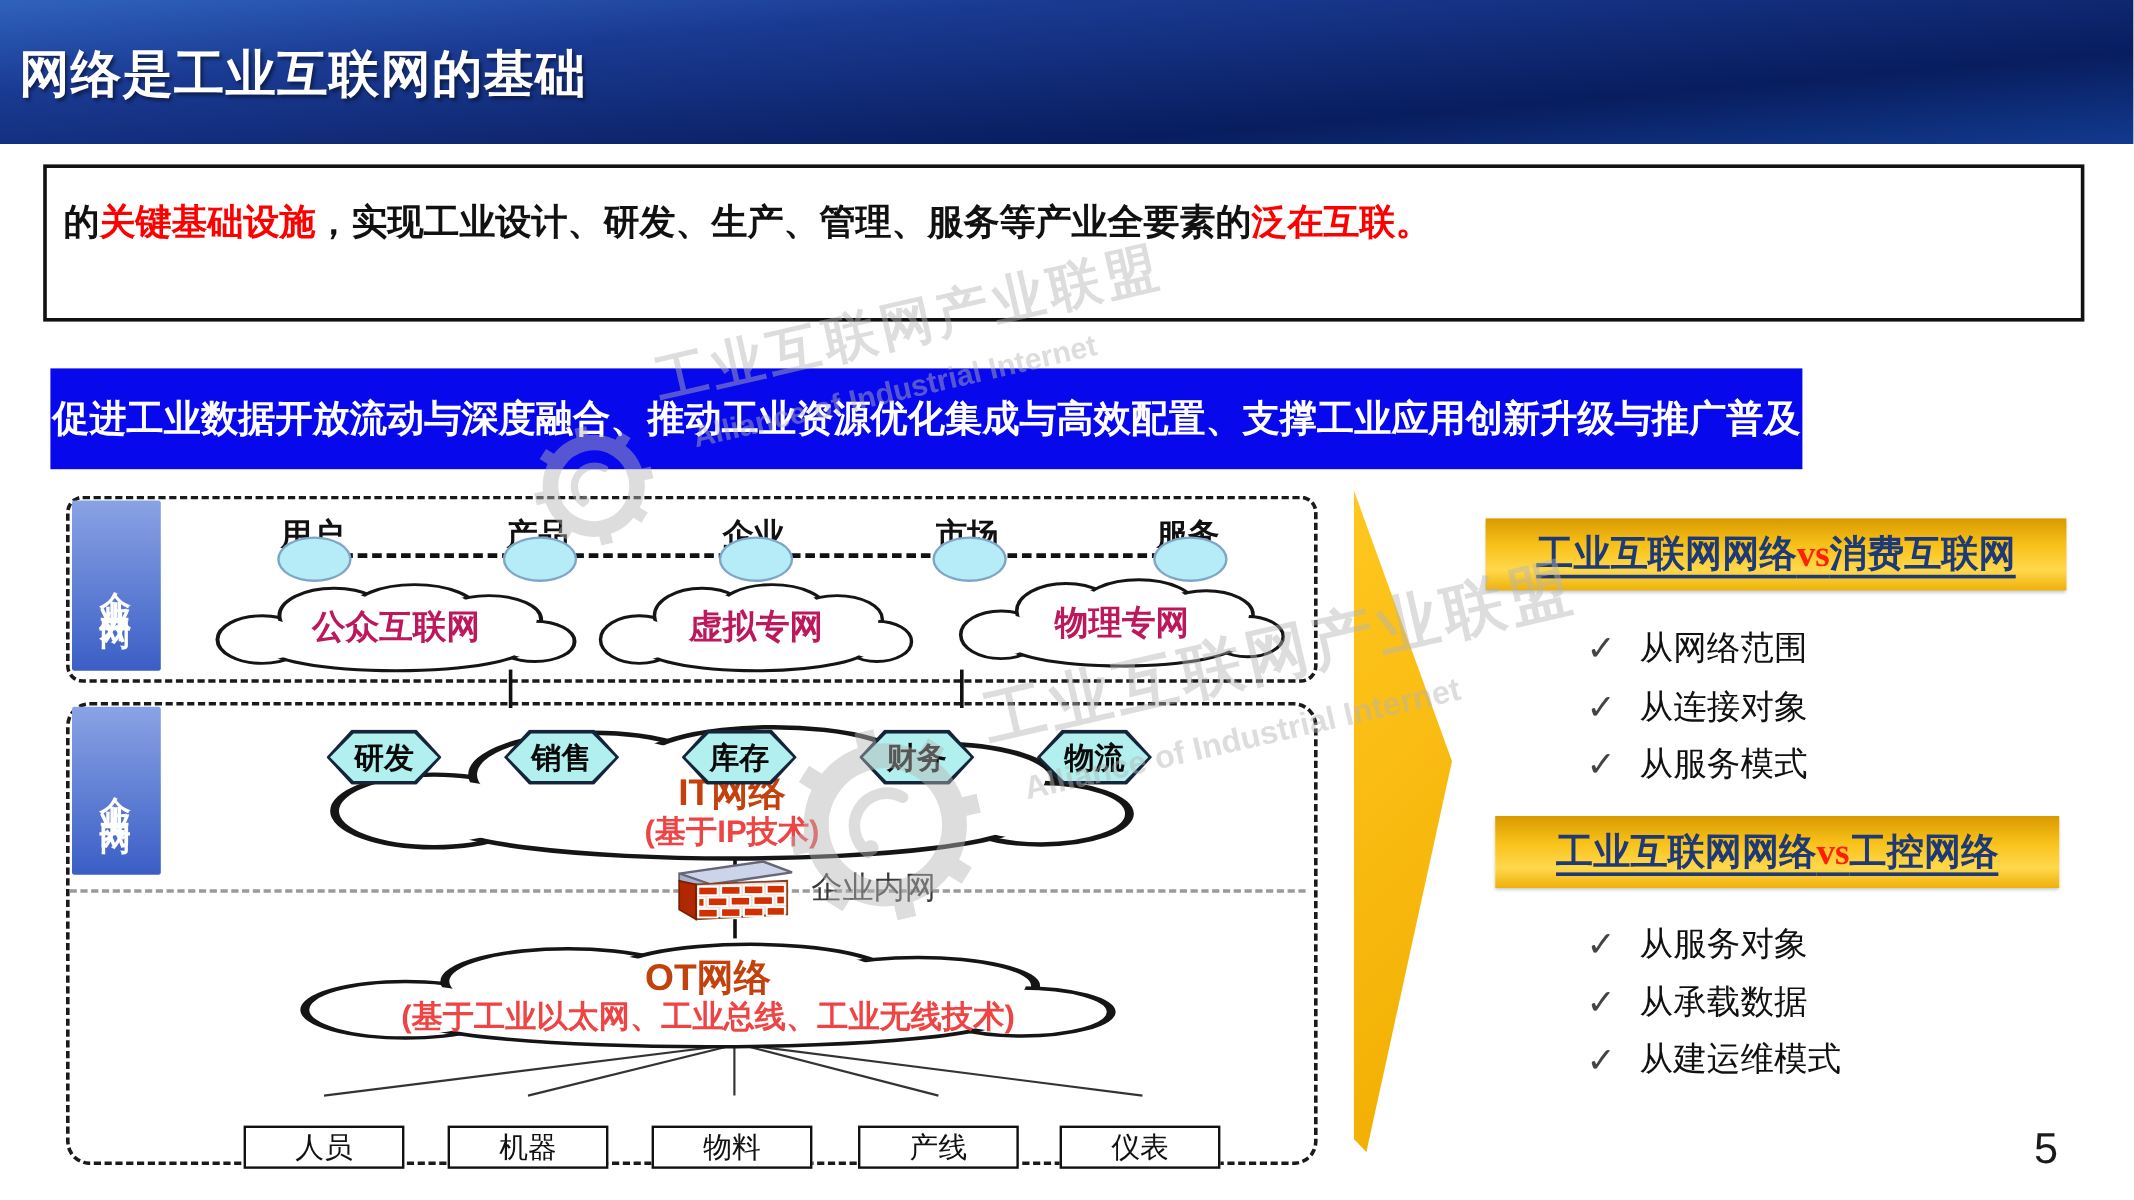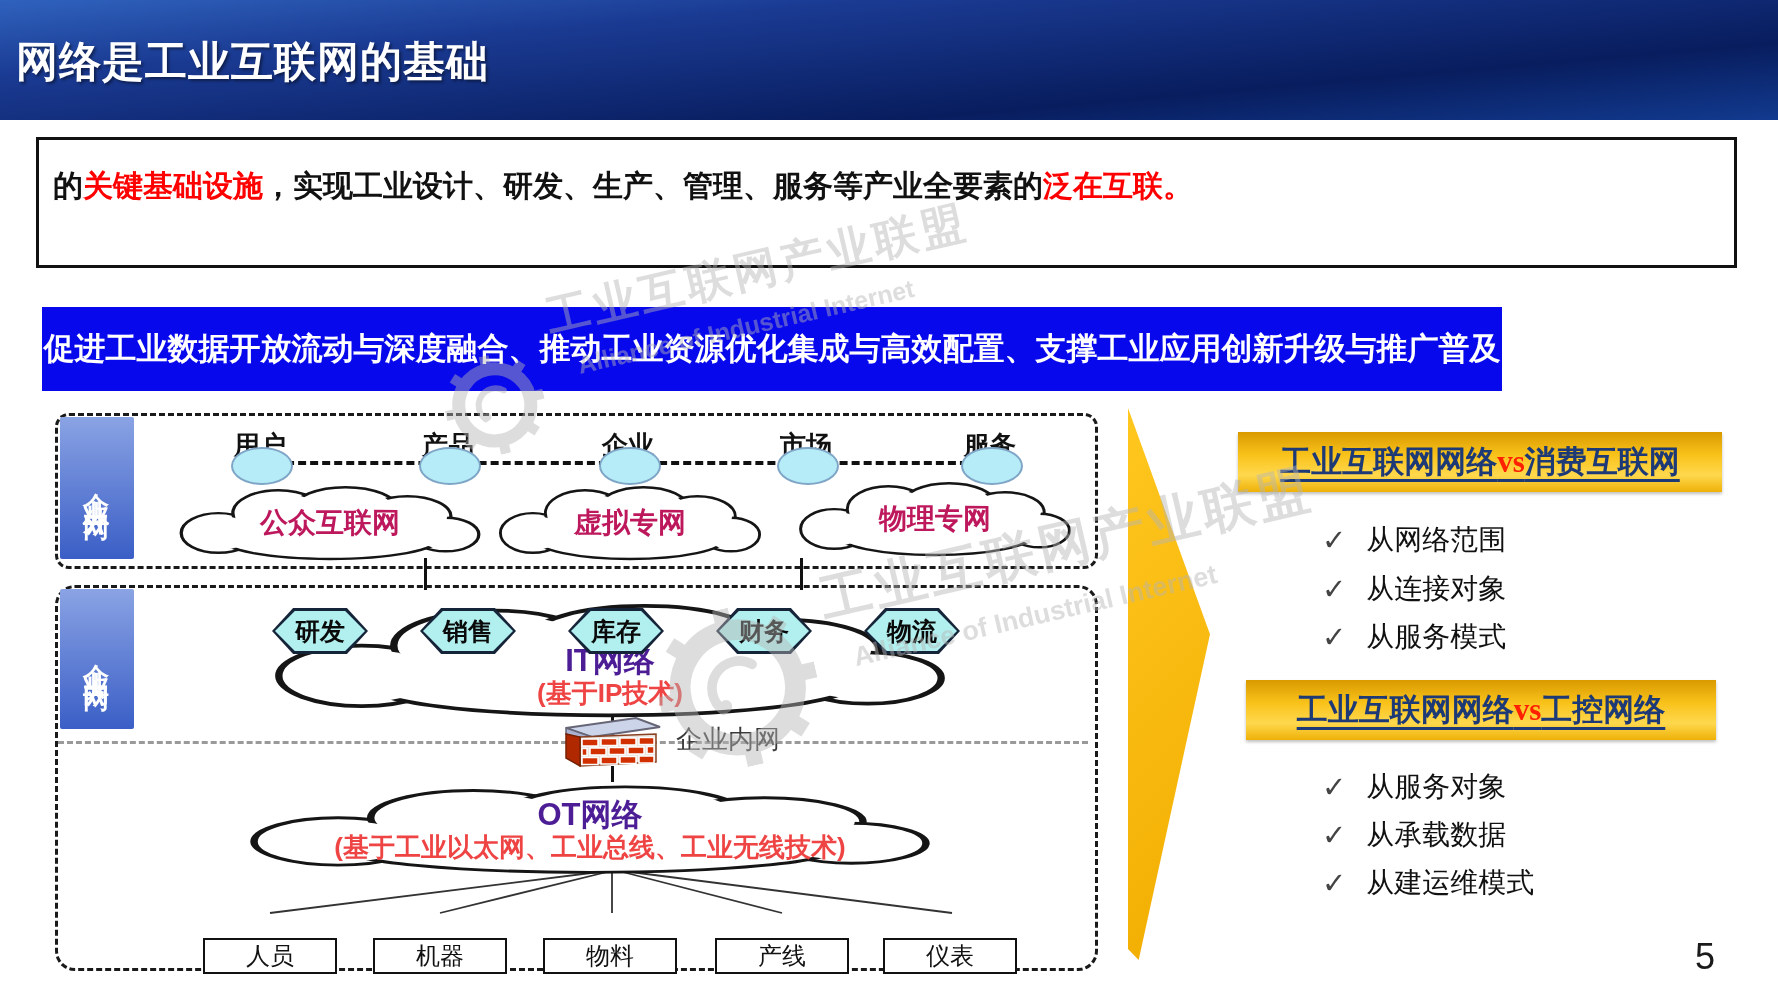--- a/index.html
+++ b/index.html
@@ -39,21 +39,21 @@
   .cloud-text{position:absolute;left:0;right:0;text-align:center;font-weight:bold;color:#be185d;}
 
   .tick{width:3px;background:#111;}
 
   .hex{width:96px;height:46px;z-index:4;
     clip-path:polygon(22% 0%,78% 0%,100% 50%,78% 100%,22% 100%,0% 50%);background:#16243a;}
   .hex-in{position:absolute;left:3px;top:3px;right:3px;bottom:3px;
     clip-path:polygon(22% 0%,78% 0%,100% 50%,78% 100%,22% 100%,0% 50%);background:#b2f0ef;
     display:flex;align-items:center;justify-content:center;font-size:25px;font-weight:bold;color:#0a0a0a;}
 
-  .net-title{font-size:31px;font-weight:bold;color:#4c1d95;text-align:center;width:100%;}
+  .net-title{font-size:31px;font-weight:bold;color:#c2410c;text-align:center;width:100%;}
   .net-sub{font-size:26px;font-weight:bold;color:#ef4444;text-align:center;width:100%;white-space:nowrap;}
 
   .gray-dash{border-top:3px dashed #9a9a9a;}
   .fw-label{font-size:26px;color:#3a3a3a;font-weight:500;}
 
   .device-box{width:134px;height:36px;border:2px solid #111;background:#fff;box-sizing:border-box;
     display:flex;align-items:center;justify-content:center;font-size:24px;font-weight:500;color:#111;z-index:3;margin-top:26px;}
 
   
   .big-arrow{left:1128px;top:408px;width:82px;height:552px;

